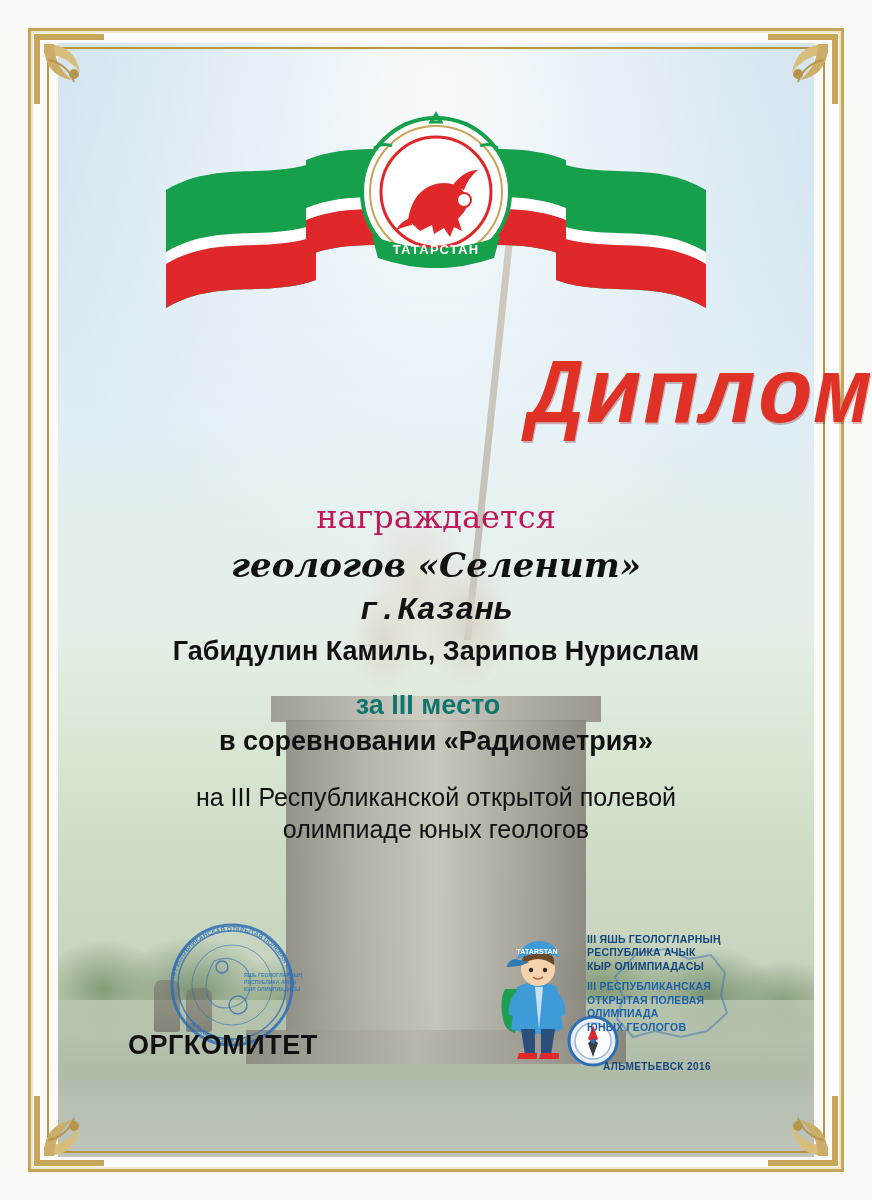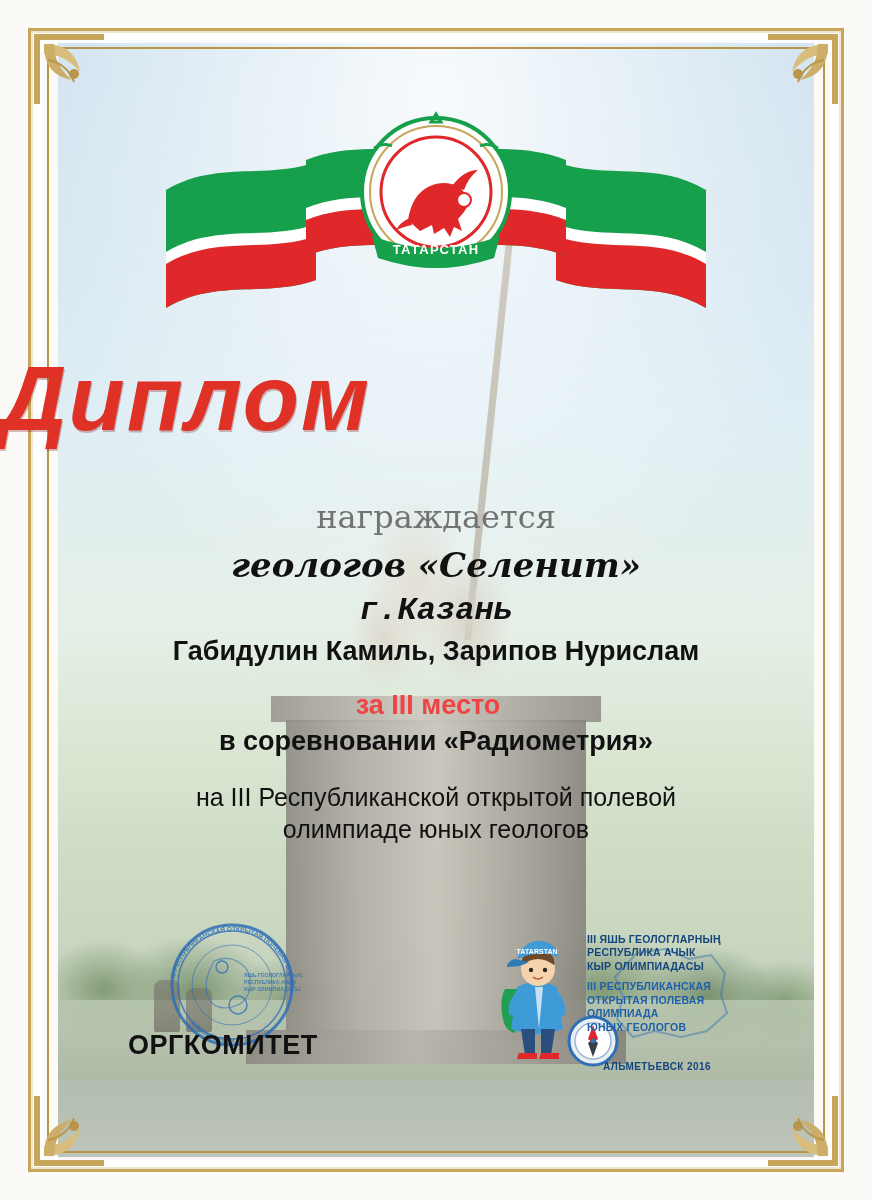--- a/index.html
+++ b/index.html
@@ -194,39 +194,39 @@
     width: 176px;
     height: 176px;
   }
   .emblem svg { width: 100%; height: 100%; display: block; }
 
   
   .diploma-title {
     position: absolute;
     left: 0; right: 0;
     top: 352px;
-    text-align: left;
-    font-family: Liberation Sans, sans-serif;
+    text-align: right;
+    font-family: Liberation Mono, monospace;
     font-style: italic;
     font-weight: bold;
     font-size: 92px;
     line-height: 1;
     color: #e03127;
     letter-spacing: 2px;
     text-shadow: 1px 2px 0 rgba(120,10,10,0.28);
   }
 
   .awarded-to {
     position: absolute;
     left: 0; right: 0;
     top: 498px;
     text-align: center;
     font-family: "DejaVu Serif", serif;
     font-size: 32px;
-    color: #737373;
+    color: #be185d;
   }
   .team-name {
     position: absolute;
     left: 0; right: 0;
     top: 545px;
     text-align: center;
     font-family: "DejaVu Serif", serif;
     font-style: italic;
     font-weight: bold;
     font-size: 34px;
@@ -254,21 +254,21 @@
     color: #111;
   }
   .place-line1 {
     position: absolute;
     left: 0; right: 16px;
     top: 690px;
     text-align: center;
     font-family: "Liberation Sans", sans-serif;
     font-weight: bold;
     font-size: 27px;
-    color: #ef4444;
+    color: #0f766e;
   }
   .place-line2 {
     position: absolute;
     left: 0; right: 0;
     top: 726px;
     text-align: center;
     font-family: "Liberation Sans", sans-serif;
     font-weight: bold;
     font-size: 27px;
     color: #111;

